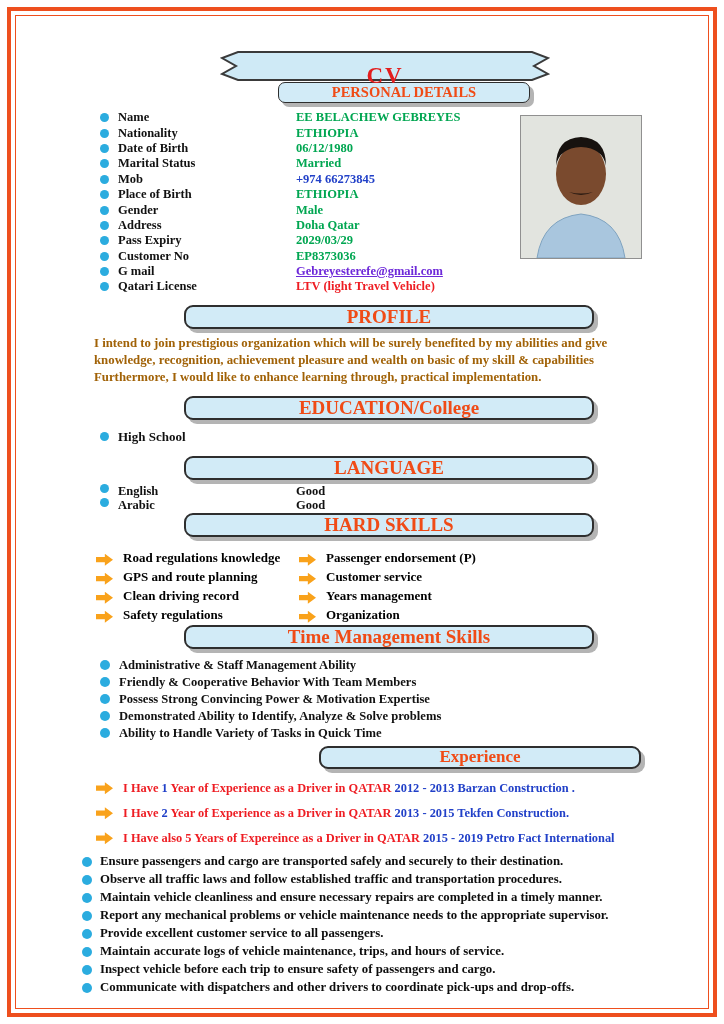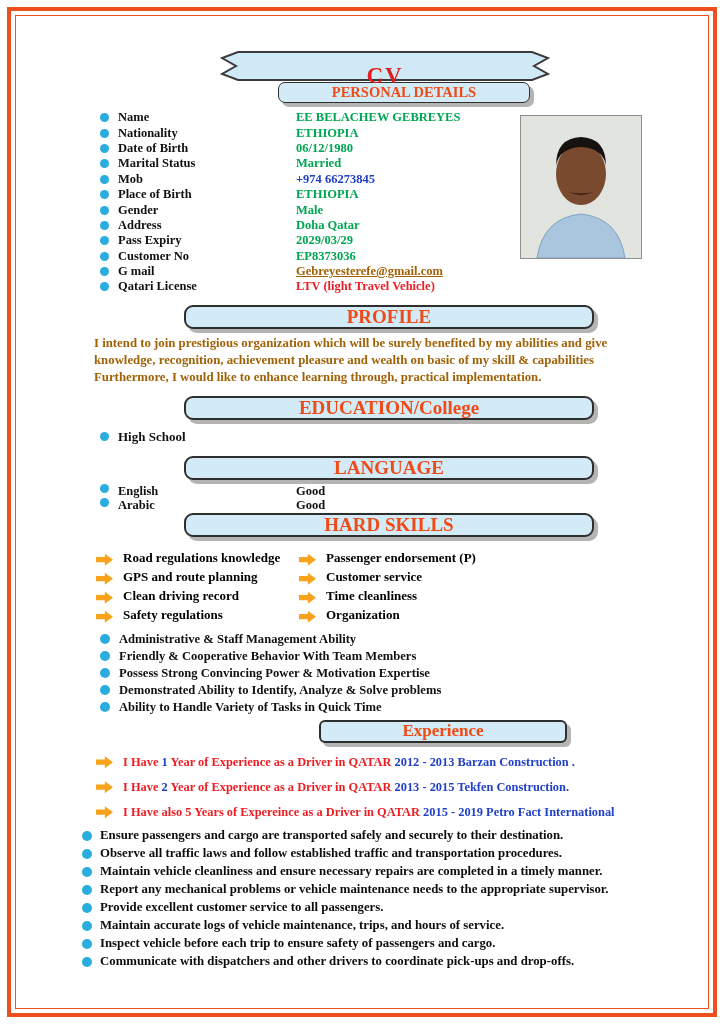--- a/index.html
+++ b/index.html
@@ -16,30 +16,30 @@
   .hdr{box-sizing:border-box;display:flex;align-items:center;justify-content:center;
        background:#d2ebf7;border:2px solid #2e2e2e;border-radius:9px;
        box-shadow:4px 4px 0 rgba(130,130,130,.6);color:#f04b16;}
   .hdr-personal{width:252px;margin:0 0 0 254px;height:21px;font-size:14.5px;border-width:1.5px;border-radius:7px;}
   .hdr-big{width:410px;margin-left:160px;height:24px;font-size:19px;}
   .hdr-profile{margin-top:10px}
   .hdr-education{margin-top:10px}
   .hdr-language{margin-top:11px}
   .hdr-hard{margin-top:1px}
   .hdr-tm{margin-top:2px}
-  .hdr-exp{width:248px;margin-left:295px;margin-top:4px;height:23px;font-size:17px;border-radius:6px;}
+  .hdr-exp{width:322px;margin-left:295px;margin-top:4px;height:23px;font-size:17px;}
 
   .plist{margin-top:7px}
   .prow{display:flex;align-items:center;height:15.4px;margin-left:76px;font-size:12.5px;}
   .dot{width:9px;height:9px;border-radius:50%;background:#2bacdf;margin-right:9px;flex:none;}
   .plabel{width:178px;color:#111;}
   .val-green{color:#00a651}
   .val-blue{color:#2140c8}
   .val-red{color:#ee1d23}
-  .val-link{color:#a16207;text-decoration:underline;cursor:pointer;}
+  .val-link{color:#6d28d9;text-decoration:underline;cursor:pointer;}
 
   .photo{position:absolute;left:496px;top:95px;width:120px;height:142px;border:1px solid #909090;background:#e8eae7;}
   .photo svg{display:block}
 
   .profile-text{width:545px;margin:6px 0 0 70px;font-size:12.8px;line-height:17px;color:#a16207;}
 
   .edu-row{display:flex;align-items:center;height:16px;margin:9px 0 0 76px;font-size:13px;color:#111;}
 
   .llist{margin-top:4px}
   .lrow{display:flex;align-items:flex-start;height:14px;margin-left:76px;font-size:12.5px;color:#111;}
@@ -201,30 +201,33 @@
       <div class="srow">
         <span class="arrow"></span>
         <span class="sleft">GPS and route planning</span>
         <span class="arrow"></span>
         <span>Customer service</span>
       </div>
       <div class="srow">
         <span class="arrow"></span>
         <span class="sleft">Clean driving record</span>
         <span class="arrow"></span>
-        <span>Time cleanliness</span>
+        <span>Years management</span>
       </div>
       <div class="srow">
         <span class="arrow"></span>
         <span class="sleft">Safety regulations</span>
         <span class="arrow"></span>
         <span>Organization</span>
       </div>
     </div>
 
+    <div class="hdr hdr-big hdr-tm">
+      <span>Time Management Skills</span>
+    </div>
     <div class="tlist">
       <div class="trow">
         <span class="dot"></span>
         <span>Administrative &amp; Staff Management Ability</span>
       </div>
       <div class="trow">
         <span class="dot"></span>
         <span>Friendly &amp; Cooperative Behavior With Team Members</span>
       </div>
       <div class="trow">

